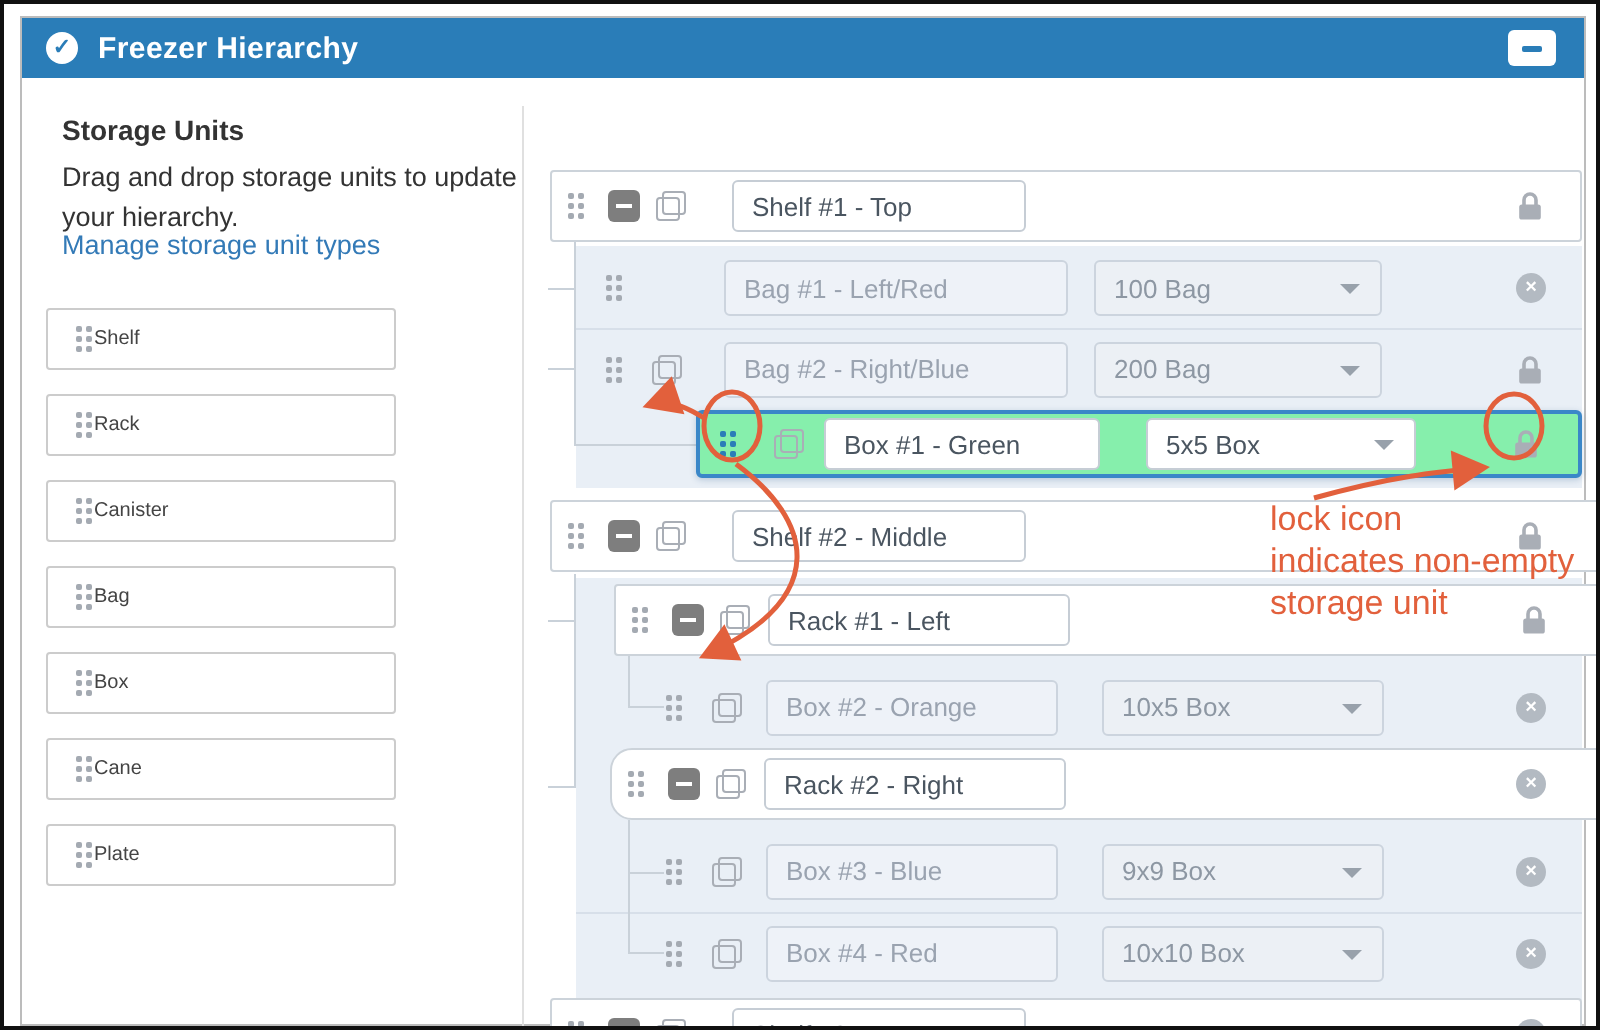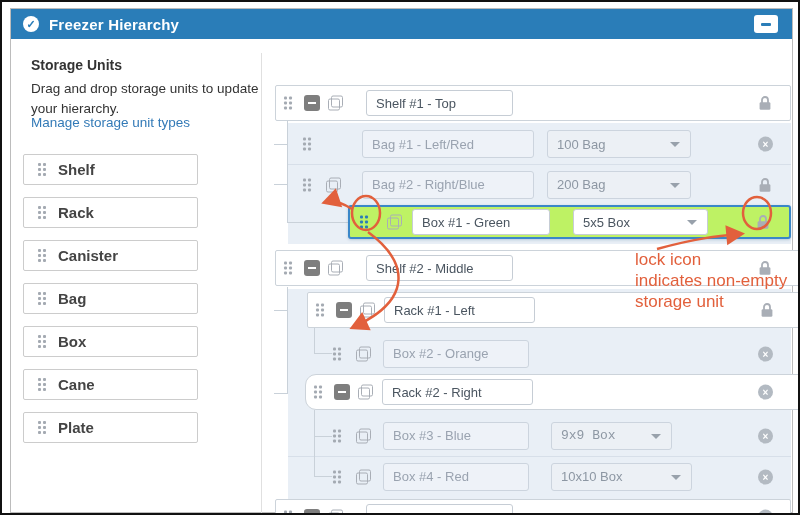--- a/index.html
+++ b/index.html
@@ -36,21 +36,21 @@
   .sb-heading { position:absolute; left:20px; top:48px; font-size:14px; font-weight:bold; color:#333; }
   .sb-desc { position:absolute; left:20px; top:70px; width:235px; font-size:13.5px; color:#333; line-height:1.45; }
   .sb-link { position:absolute; left:20px; top:106px; font-size:13.5px; color:#337ab7; text-decoration:none; }
   .divider { position:absolute; left:250px; top:44px; width:1px; height:461px; background:#e0e0e0; }
 
   .unit-type {
     position:absolute; left:12px; width:175px; height:31px;
     background:#fff; border:1px solid #ccc; border-radius:2px;
     display:flex; align-items:center; padding-left:14px; cursor:grab;
   }
-  .unit-type .label { font-size:15px; color:#444; margin-left:12px;font-weight:bold; }
+  .unit-type .label { font-size:10px; color:#444; margin-left:1px; }
 
   
   .drag {
     width:8px; height:13px; position:relative; display:inline-block; flex:0 0 auto;
   }
   .drag::before {
     content:""; position:absolute; left:0; top:0; width:3px; height:3px;
     background:#a4aab2; border-radius:1px;
     box-shadow:5px 0 0 #a4aab2, 0 5px 0 #a4aab2, 5px 5px 0 #a4aab2, 0 10px 0 #a4aab2, 5px 10px 0 #a4aab2;
   }
@@ -60,21 +60,21 @@
   }
 
   
   .zone { position:absolute; background:#e9eff6; }
   .sep  { position:absolute; height:1px; background:#d7dfe9; }
   .tline { position:absolute; background:#c9d1d9; }
 
   
   .h-row { position:absolute; }
   .h-row.cardrow { background:#fff; border:1px solid #ccd3da; border-radius:2px; }
-  .h-row.hl { background:#bef264; border:2px solid #3a87c8; border-radius:3px; box-shadow:0 1px 3px rgba(40,90,140,.25); }
+  .h-row.hl { background:#86efac; border:2px solid #3a87c8; border-radius:3px; box-shadow:0 1px 3px rgba(40,90,140,.25); }
   .h-row > * { position:absolute; top:50%; transform:translateY(-50%); }
 
   .minus-btn { width:16px; height:16px; background:#7e7e7e; border:none; border-radius:3px; cursor:pointer; padding:0; }
   .minus-btn .bar { display:block; width:8px; height:2px; background:#fff; margin:0 auto; }
 
   .copy { width:15px; height:15px; display:inline-block; position:relative; }
   .copy::after { content:""; position:absolute; right:0; top:0; width:10px; height:10px; border:1.4px solid #a9aeb6; border-radius:2px; }
   .copy::before { content:""; position:absolute; left:0; bottom:0; width:10px; height:10px; border:1.4px solid #a9aeb6; border-radius:2px; background:inherit; }
 
   .name-input {
@@ -280,20 +280,24 @@
       </svg>
     </span>
     
   </div>
 
   <div class="h-row" style="left: 277px; top: 324px; width: 503px; height: 41px;">
     <span class="drag" style="left: 45px;"></span>
     
     <span class="copy" style="left: 68px;"></span>
     <input class="name-input" type="text" disabled="" value="Box #2 - Orange" style="left: 95px; width: 146px;">
+    <div class="select disabled" style="left: 263px; width: 141px;">
+      <span class="sel-label">10x5 Box</span>
+      <span class="caret"></span>
+    </div>
     
     <span class="icon-remove" style="left: 470px;">×</span>
   </div>
 
   <div class="h-row cardrow" style="left: 294px; top: 365px; width: 580px; height: 36px; border-radius: 11px;">
     <span class="drag" style="left: 8px;"></span>
     <button class="minus-btn" style="left: 28px;">
           <span class="bar"></span>
         </button>
     <span class="copy" style="left: 52px;"></span>
@@ -301,21 +305,21 @@
     
     
     <span class="icon-remove" style="left: 452px;">×</span>
   </div>
 
   <div class="h-row" style="left: 277px; top: 406px; width: 503px; height: 41px;">
     <span class="drag" style="left: 45px;"></span>
     
     <span class="copy" style="left: 68px;"></span>
     <input class="name-input" type="text" disabled="" value="Box #3 - Blue" style="left: 95px; width: 146px;">
-    <div class="select disabled" style="left: 263px; width: 121px; font-family: Liberation Mono, monospace;">
+    <div class="select disabled" style="left: 263px; width: 141px;">
       <span class="sel-label">9x9 Box</span>
       <span class="caret"></span>
     </div>
     
     <span class="icon-remove" style="left: 470px;">×</span>
   </div>
 
   <div class="h-row" style="left: 277px; top: 447px; width: 503px; height: 41px;">
     <span class="drag" style="left: 45px;"></span>
     

